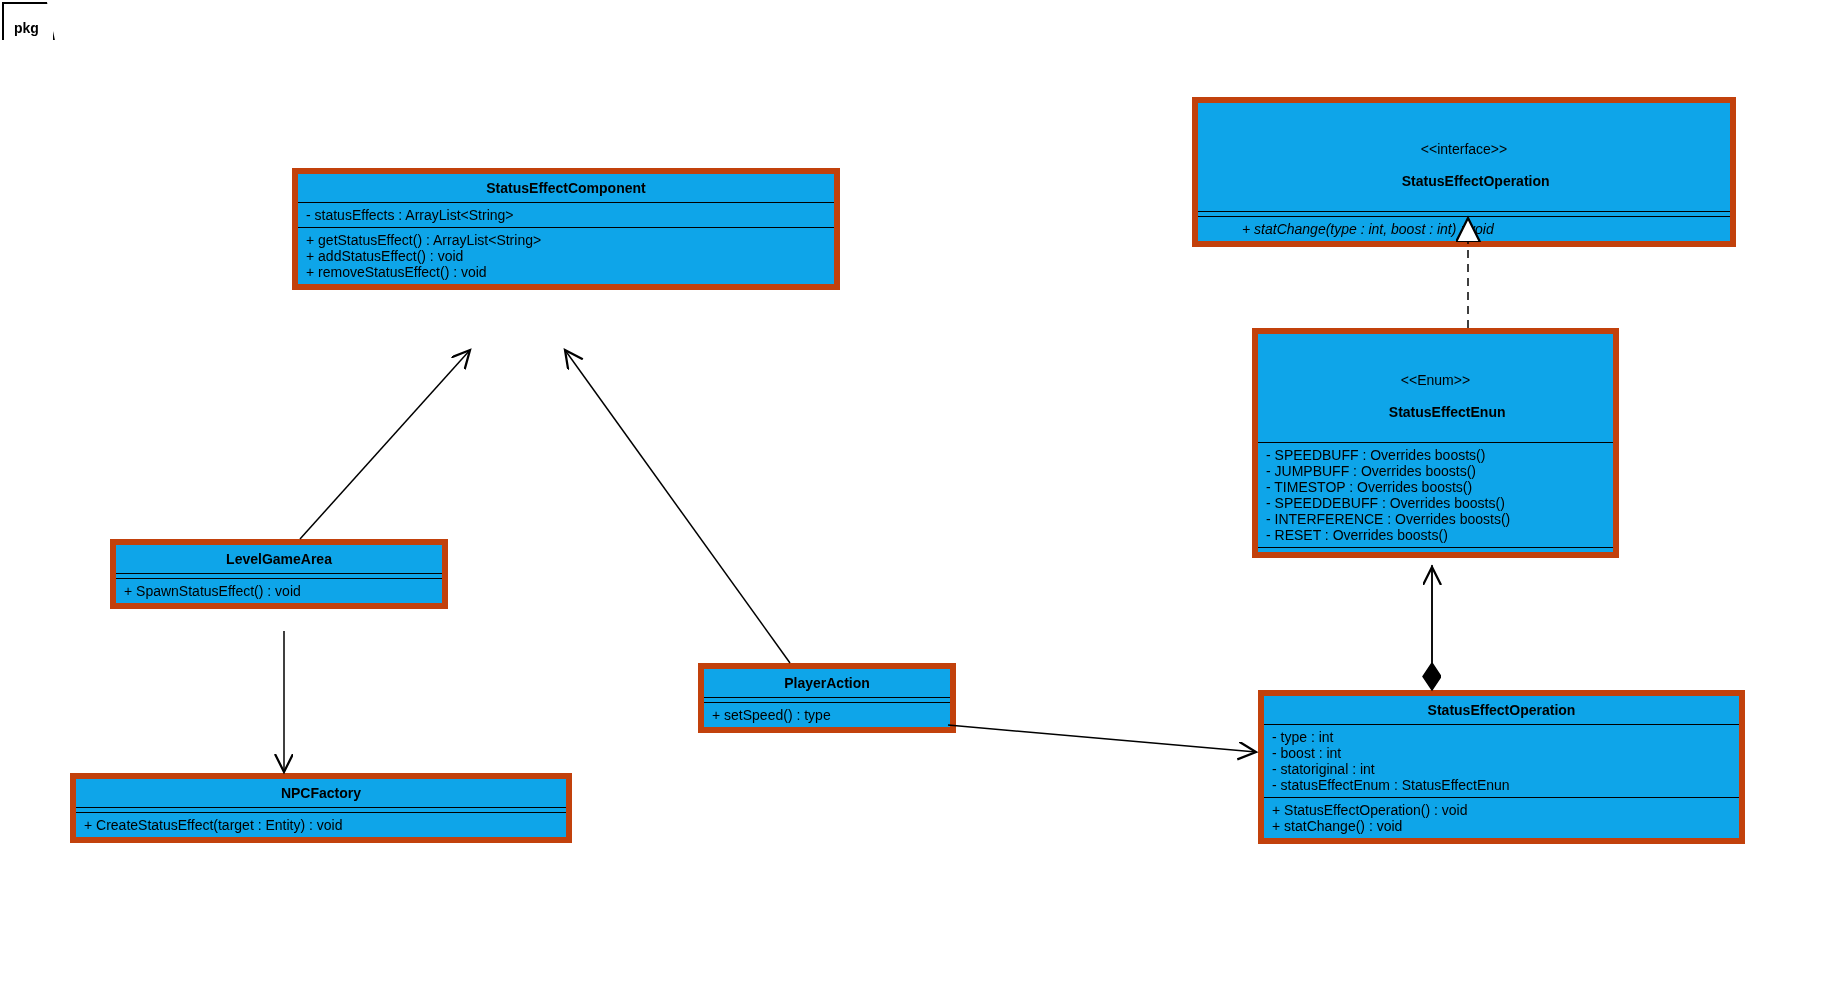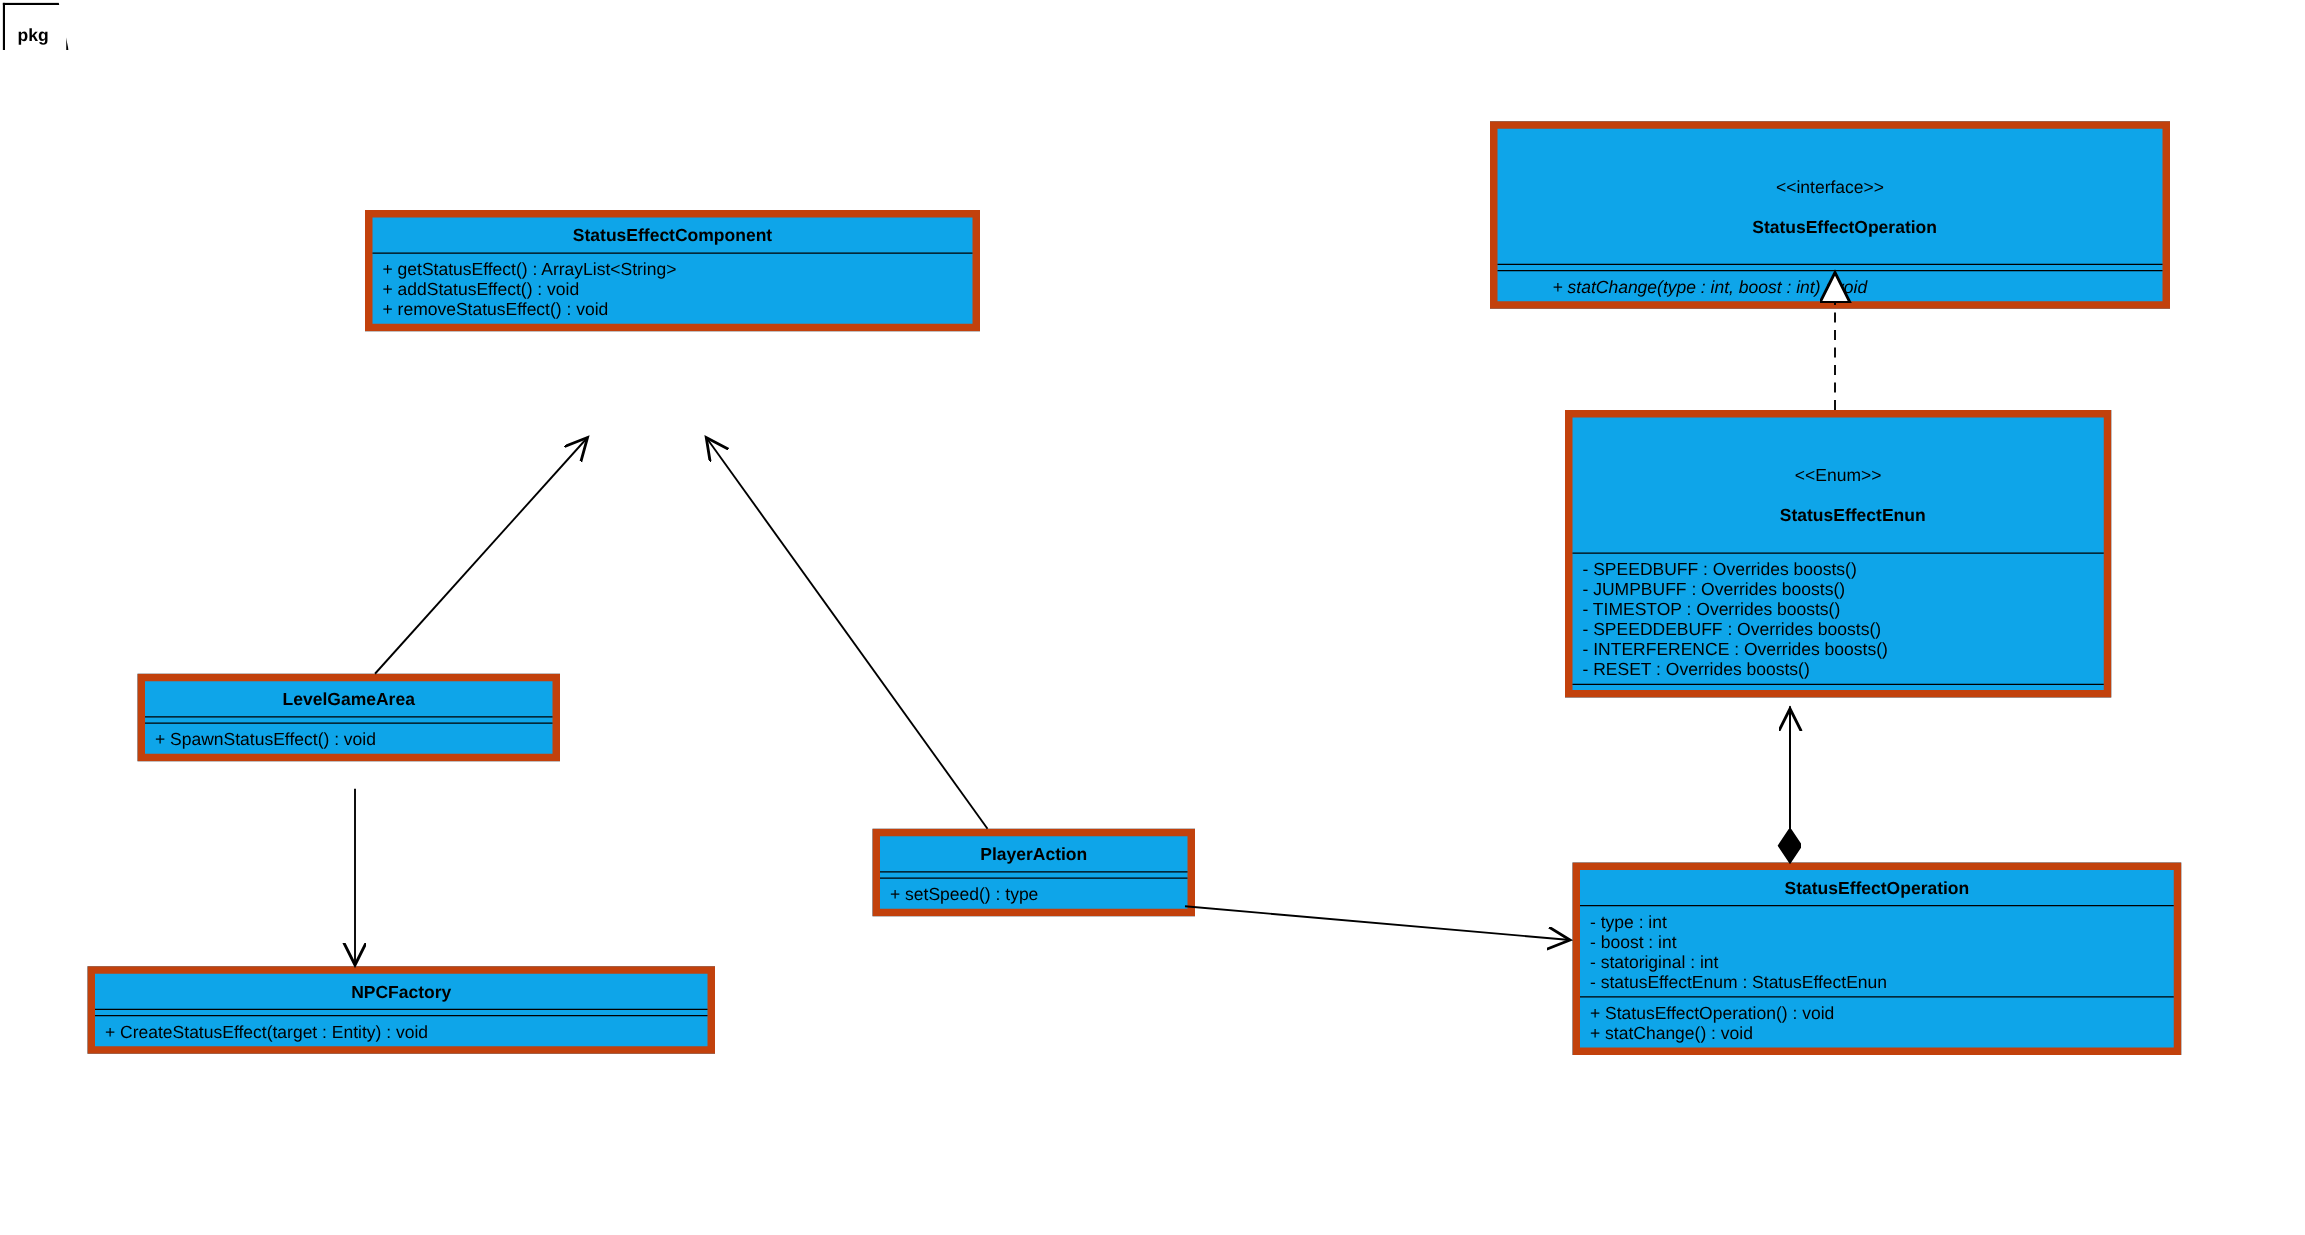--- a/index.html
+++ b/index.html
@@ -51,22 +51,23 @@
   .italic { font-style: italic; padding-left: 44px; }
   svg { position: absolute; top: 0; left: 0; pointer-events: none; }
 </style>
 </head>
 <body>
 
 <div class="canvas">
 
   <div class="pkg-tab">pkg</div>
 
-  <div class="class-box" style="left:292px; top:168px; width:492px;">
+  <div class="class-box" style="left:292px; top:168px; width:548px;">
     <div class="section header">StatusEffectComponent</div>
+    <div class="section">- statusEffects : ArrayList&lt;String&gt;</div>
     <div class="section">+ getStatusEffect() : ArrayList&lt;String&gt;
 + addStatusEffect() : void
 + removeStatusEffect() : void</div>
   </div>
 
   <div class="class-box" style="left:110px; top:539px; width:338px;">
     <div class="section header">LevelGameArea</div>
     <div class="section" style="padding:2px 8px;"></div>
     <div class="section">+ SpawnStatusEffect() : void</div>
   </div>
@@ -85,21 +86,21 @@
 
   <div class="class-box" style="left:1192px; top:97px; width:544px;">
     <div class="section header">
       <span class="stereo">&lt;&lt;interface&gt;&gt;</span>
       <span>StatusEffectOperation</span>
     </div>
     <div class="section" style="padding:2px 8px;"></div>
     <div class="section italic">+ statChange(type : int, boost : int) : void</div>
   </div>
 
-  <div class="class-box" style="left:1252px; top:328px; width:437px;">
+  <div class="class-box" style="left:1252px; top:328px; width:367px;">
     <div class="section header">
       <span class="stereo">&lt;&lt;Enum&gt;&gt;</span>
       <span>StatusEffectEnun</span>
     </div>
     <div class="section">- SPEEDBUFF : Overrides boosts()
 - JUMPBUFF : Overrides boosts()
 - TIMESTOP : Overrides boosts()
 - SPEEDDEBUFF : Overrides boosts()
 - INTERFERENCE : Overrides boosts()
 - RESET : Overrides boosts()</div>

